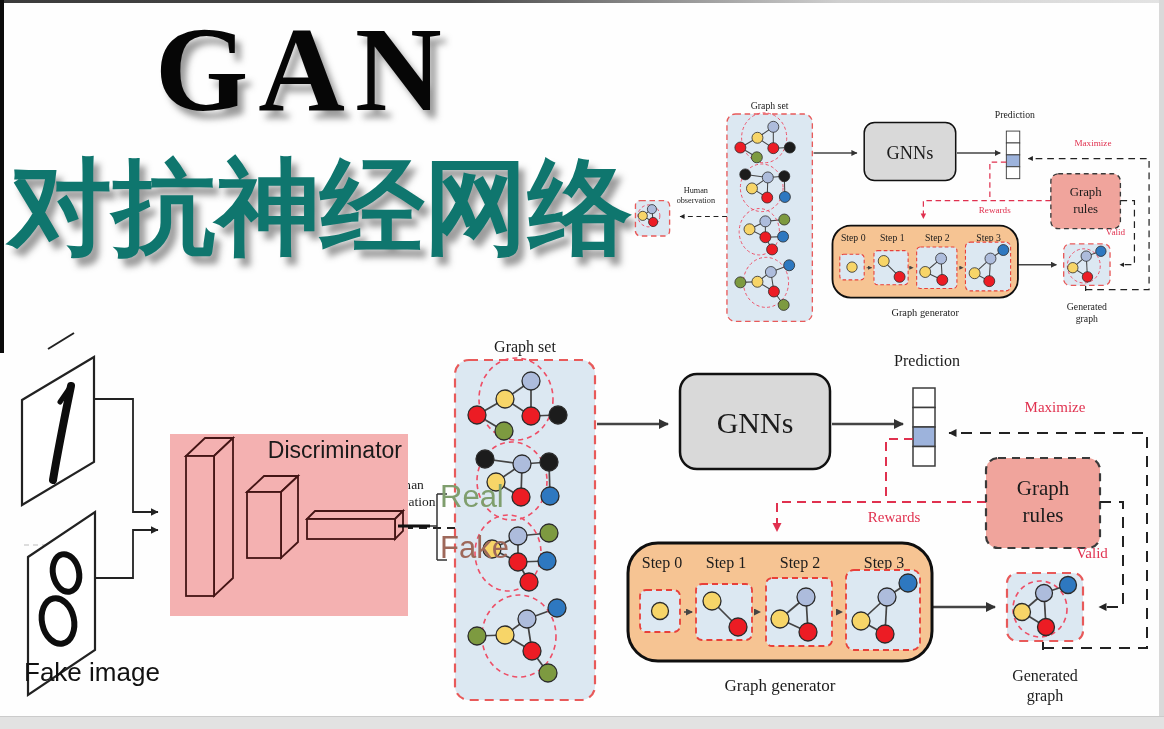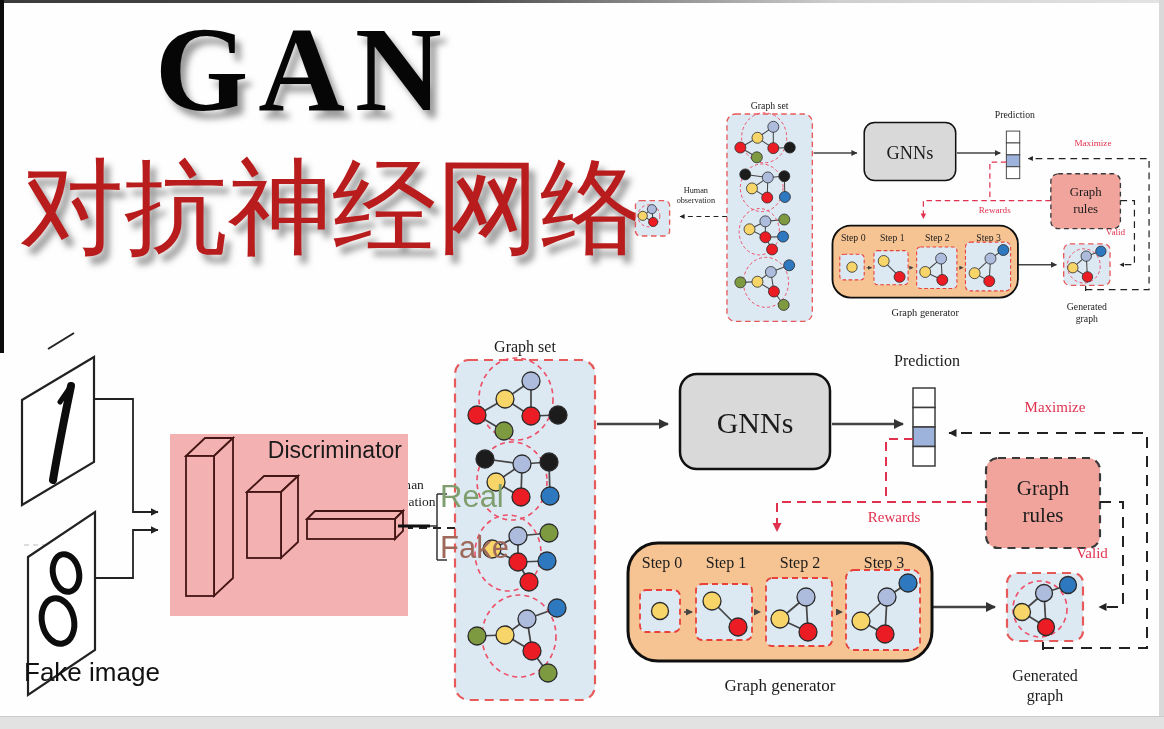--- a/index.html
+++ b/index.html
@@ -6,22 +6,22 @@
   .stage{position:relative;width:1164px;height:729px;background:#fefefe;overflow:hidden;
          font-family:"Liberation Sans","DejaVu Sans",sans-serif;}
   .topbar{position:absolute;left:0;top:0;width:1164px;height:3px;
           background:linear-gradient(to right,#3c3c3c 0%,#4a4a4a 40%,#cfcfcf 72%,#e3e3e3 100%);}
   .leftbar{position:absolute;left:0;top:0;width:4px;height:353px;background:#0c0c0c;}
   .rightbar{position:absolute;right:0;top:0;width:5px;height:729px;background:#d9d9d9;}
   .bottombar{position:absolute;left:0;top:716px;width:1164px;height:13px;background:#e2e2e2;border-top:1px solid #cbcbcb;}
   .title1{position:absolute;left:155px;top:10px;font-family:"Liberation Serif","DejaVu Serif",serif;
           font-weight:bold;font-size:120px;letter-spacing:10px;color:#060606;
           text-shadow:6px 8px 6px rgba(60,60,60,.5);line-height:1;}
-  .title2{position:absolute;left:20px;top:156px;font-family:"Liberation Serif","DejaVu Serif",serif;
-          font-weight:400;font-size:104px;color:#b91c1c;letter-spacing:0px;
+  .title2{position:absolute;left:8px;top:156px;font-family:"Liberation Serif","DejaVu Serif",serif;
+          font-weight:700;font-size:104px;color:#0f766e;letter-spacing:0px;
           text-shadow:6px 8px 6px rgba(60,60,60,.5);line-height:1;white-space:nowrap;}
   svg{position:absolute;left:0;top:0;}
   .lbl{font-family:"Liberation Serif","DejaVu Serif",serif;fill:#1c1c1c;}
   .redlbl{font-family:"Liberation Serif","DejaVu Serif",serif;fill:#e0314f;}
   .sans{font-family:"Liberation Sans","DejaVu Sans",sans-serif;}
   .box-blue{fill:#dce8f2;stroke:#e85a5a;stroke-width:2.2;stroke-dasharray:9 6;}
   .stepbox{fill:#dce8f2;stroke:#e8403a;stroke-width:1.8;stroke-dasharray:6 4;}
   .dcirc{fill:none;stroke:#ee4e66;stroke-width:1.6;stroke-dasharray:5 4;}
   .edge{stroke:#444;stroke-width:1.7;}
   .node{stroke:#2b2b2b;stroke-width:1.3;}

